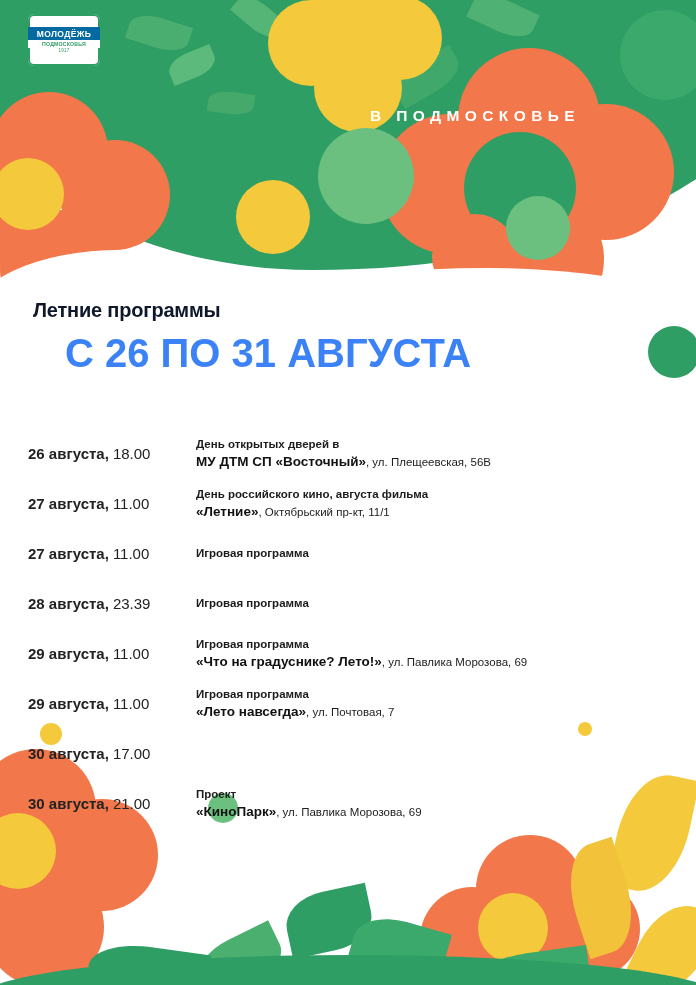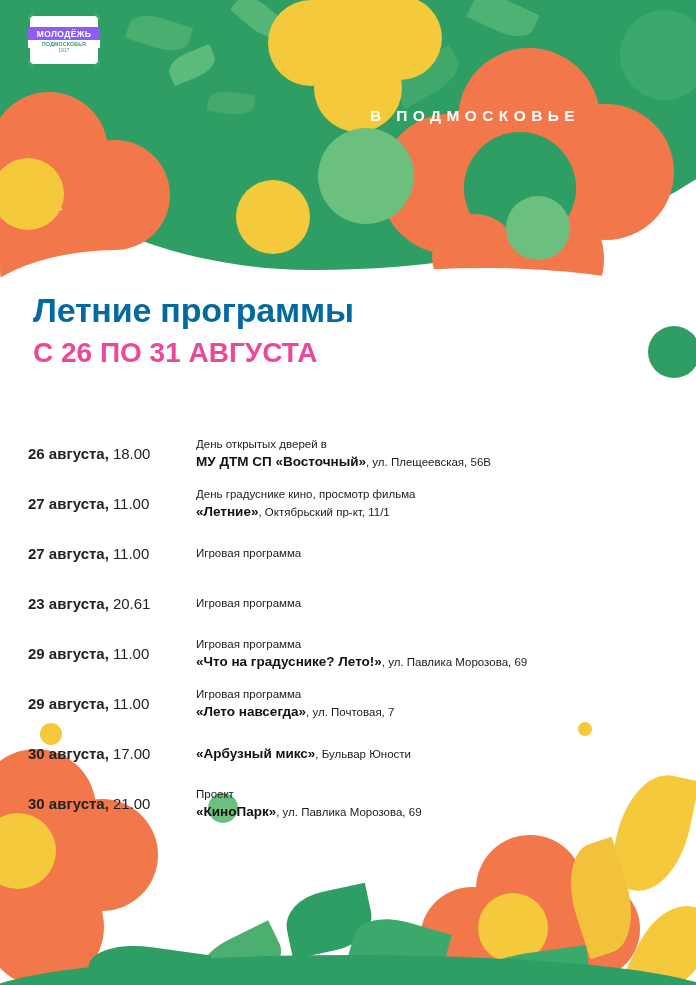--- a/index.html
+++ b/index.html
@@ -90,21 +90,21 @@
     display: flex;
     flex-direction: column;
     align-items: center;
     justify-content: center;
   }
   .logo-line1 {
     font-size: 8.5px;
     font-weight: bold;
     letter-spacing: .4px;
     color: #ffffff;
-    background: #8b5cf6;
+    background: #0369a1;
     width: 100%;
     text-align: center;
     padding: 2px 0 1px;
   }
   .logo-line2 {
     font-size: 5.2px;
     font-weight: bold;
     letter-spacing: .2px;
     color: #2f9e64;
     background: #ffffff;
@@ -143,34 +143,35 @@
   }
 
   
   .headings {
     position: absolute;
     top: 292px;
     left: 33px;
     z-index: 20;
   }
   .title-1 {
-    font-size: 34px;
-    font-weight: bold;
-    color: #0369a1;
+    font-size: 20px;
+    font-weight: bold;
+    color: #0f172a;
     letter-spacing: -0.2px;
     line-height: 36px;
   }
   .title-2 {
-    font-size: 28px;
-    font-weight: bold;
-    color: #ec4899;
+    font-size: 40px;
+    font-weight: bold;
+    color: #3b82f6;
     letter-spacing: 0px;
     line-height: 42px;
     margin-top: 4px;
     text-transform: uppercase;
+    margin-left: 32px;
   }
 
   
   .events {
     position: absolute;
     top: 428px;
     left: 28px;
     width: 640px;
     z-index: 20;
   }
@@ -195,21 +196,21 @@
     font-weight: normal;
     font-size: 15px;
   }
   .event-body {
     flex: 1 1 auto;
     line-height: 15px;
   }
   .event-kind {
     font-size: 11.5px;
     color: #1c1c1c;
-    font-weight: normal;
+    font-weight: bold;
     line-height: 15px;
   }
   .event-line2 {
     line-height: 16px;
     margin-top: 1px;
   }
   .event-name {
     font-size: 13.5px;
     font-weight: bold;
     color: #111111;
@@ -321,41 +322,41 @@
         </div>
       </div>
     </div>
 
     <div class="event-row">
       <div class="event-when">
         <span class="date">27 августа,</span>
         <span class="time">11.00</span>
       </div>
       <div class="event-body">
-        <div class="event-kind">День градуснике кино, просмотр фильма</div>
+        <div class="event-kind">День российского кино, августа фильма</div>
         <div class="event-line2">
           <span class="event-name">«Летние»</span><span class="event-place">, Октябрьский пр-кт, 11/1</span>
         </div>
       </div>
     </div>
 
     <div class="event-row">
       <div class="event-when">
         <span class="date">27 августа,</span>
         <span class="time">11.00</span>
       </div>
       <div class="event-body">
         <div class="event-kind">Игровая программа</div>
       </div>
     </div>
 
     <div class="event-row">
       <div class="event-when">
-        <span class="date">23 августа,</span>
-        <span class="time">20.61</span>
+        <span class="date">28 августа,</span>
+        <span class="time">23.39</span>
       </div>
       <div class="event-body">
         <div class="event-kind">Игровая программа</div>
       </div>
     </div>
 
     <div class="event-row">
       <div class="event-when">
         <span class="date">29 августа,</span>
         <span class="time">11.00</span>
@@ -380,23 +381,20 @@
         </div>
       </div>
     </div>
 
     <div class="event-row">
       <div class="event-when">
         <span class="date">30 августа,</span>
         <span class="time">17.00</span>
       </div>
       <div class="event-body">
-        <div class="event-line2">
-          <span class="event-name">«Арбузный микс»</span><span class="event-place">, Бульвар Юности</span>
-        </div>
       </div>
     </div>
 
     <div class="event-row">
       <div class="event-when">
         <span class="date">30 августа,</span>
         <span class="time">21.00</span>
       </div>
       <div class="event-body">
         <div class="event-kind">Проект</div>

